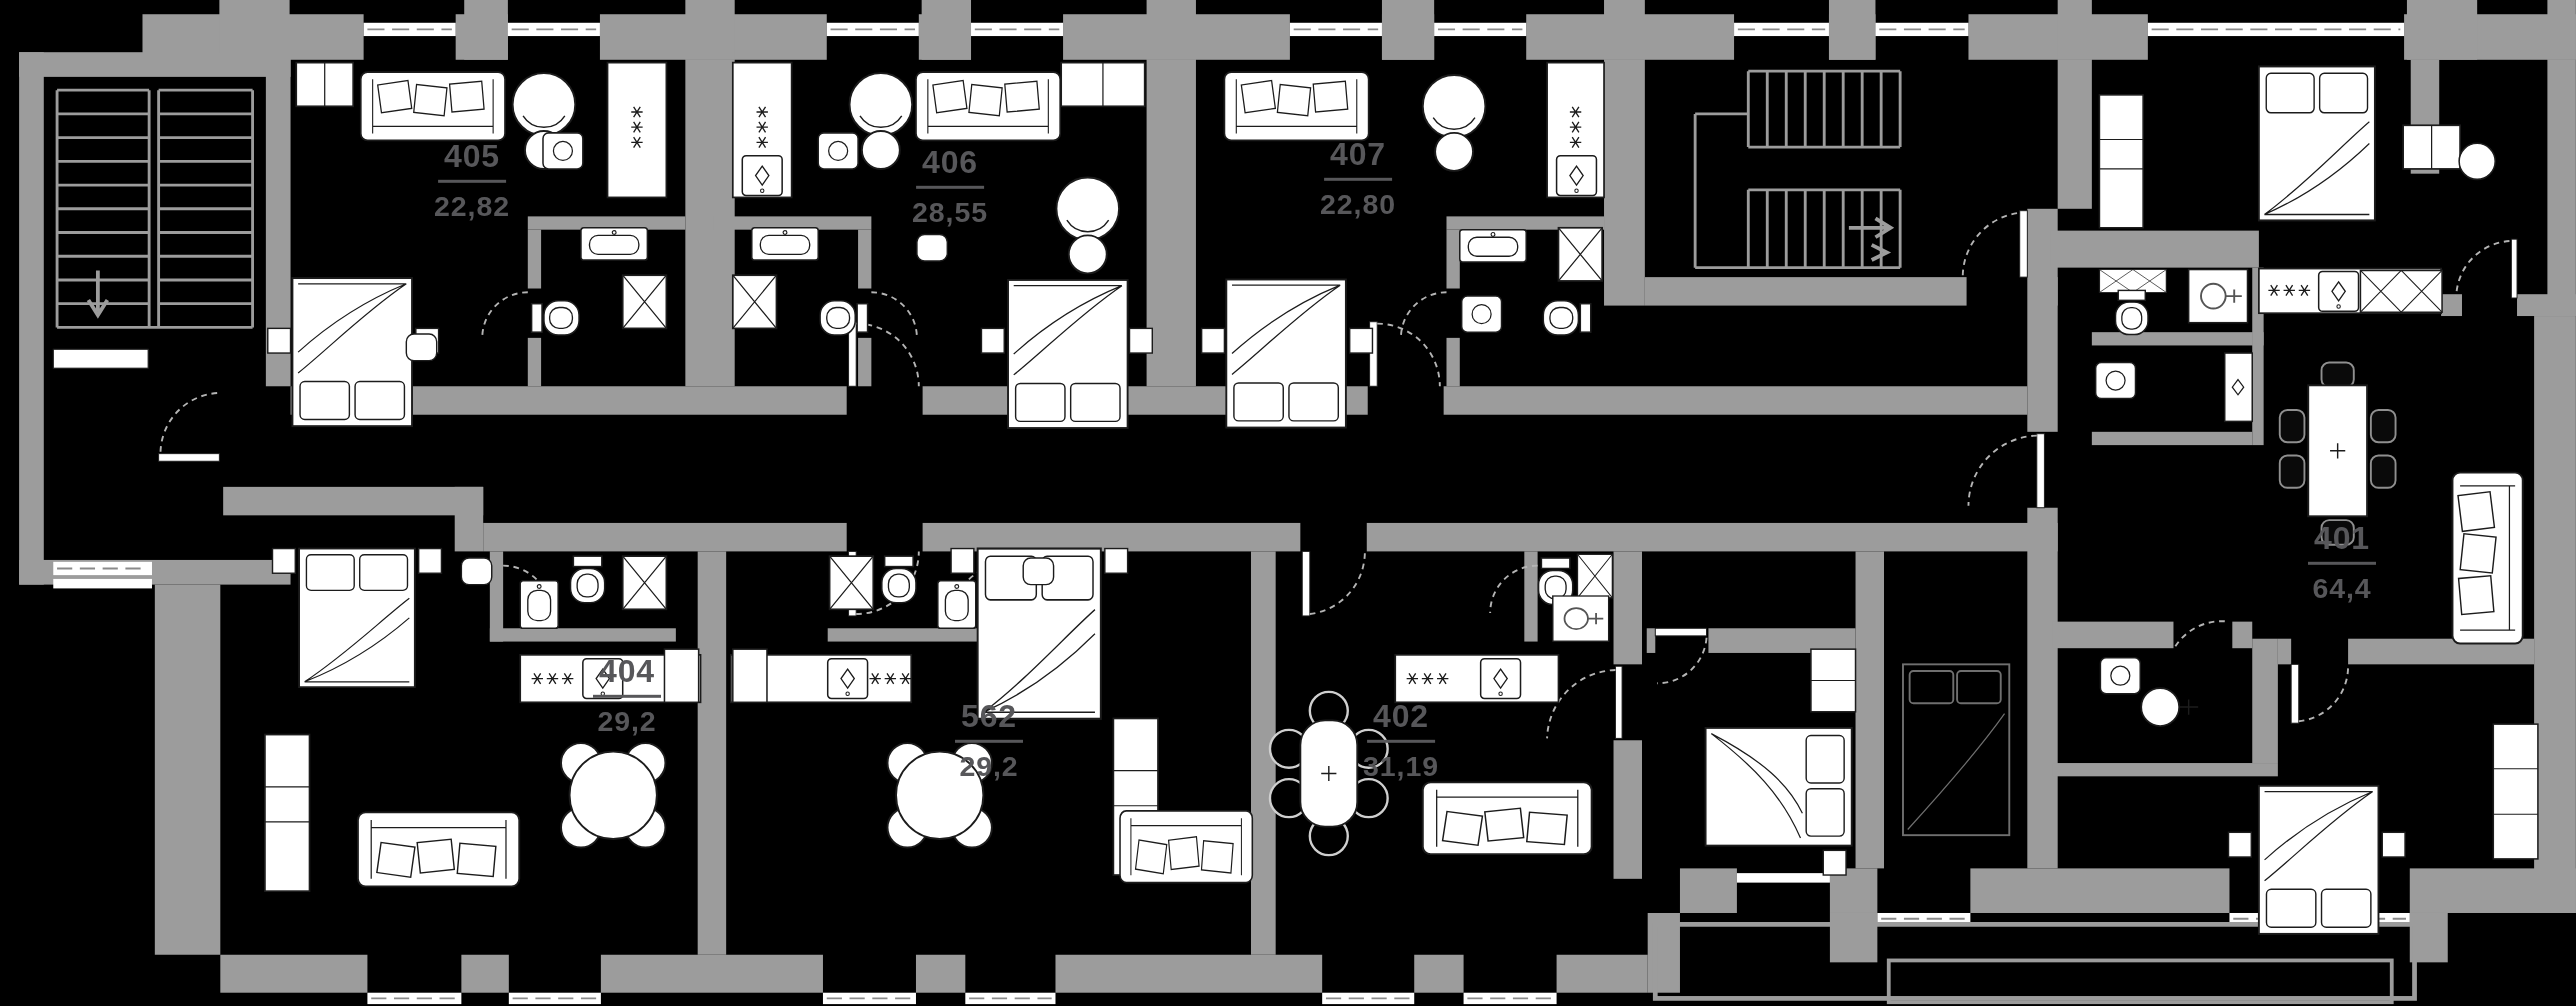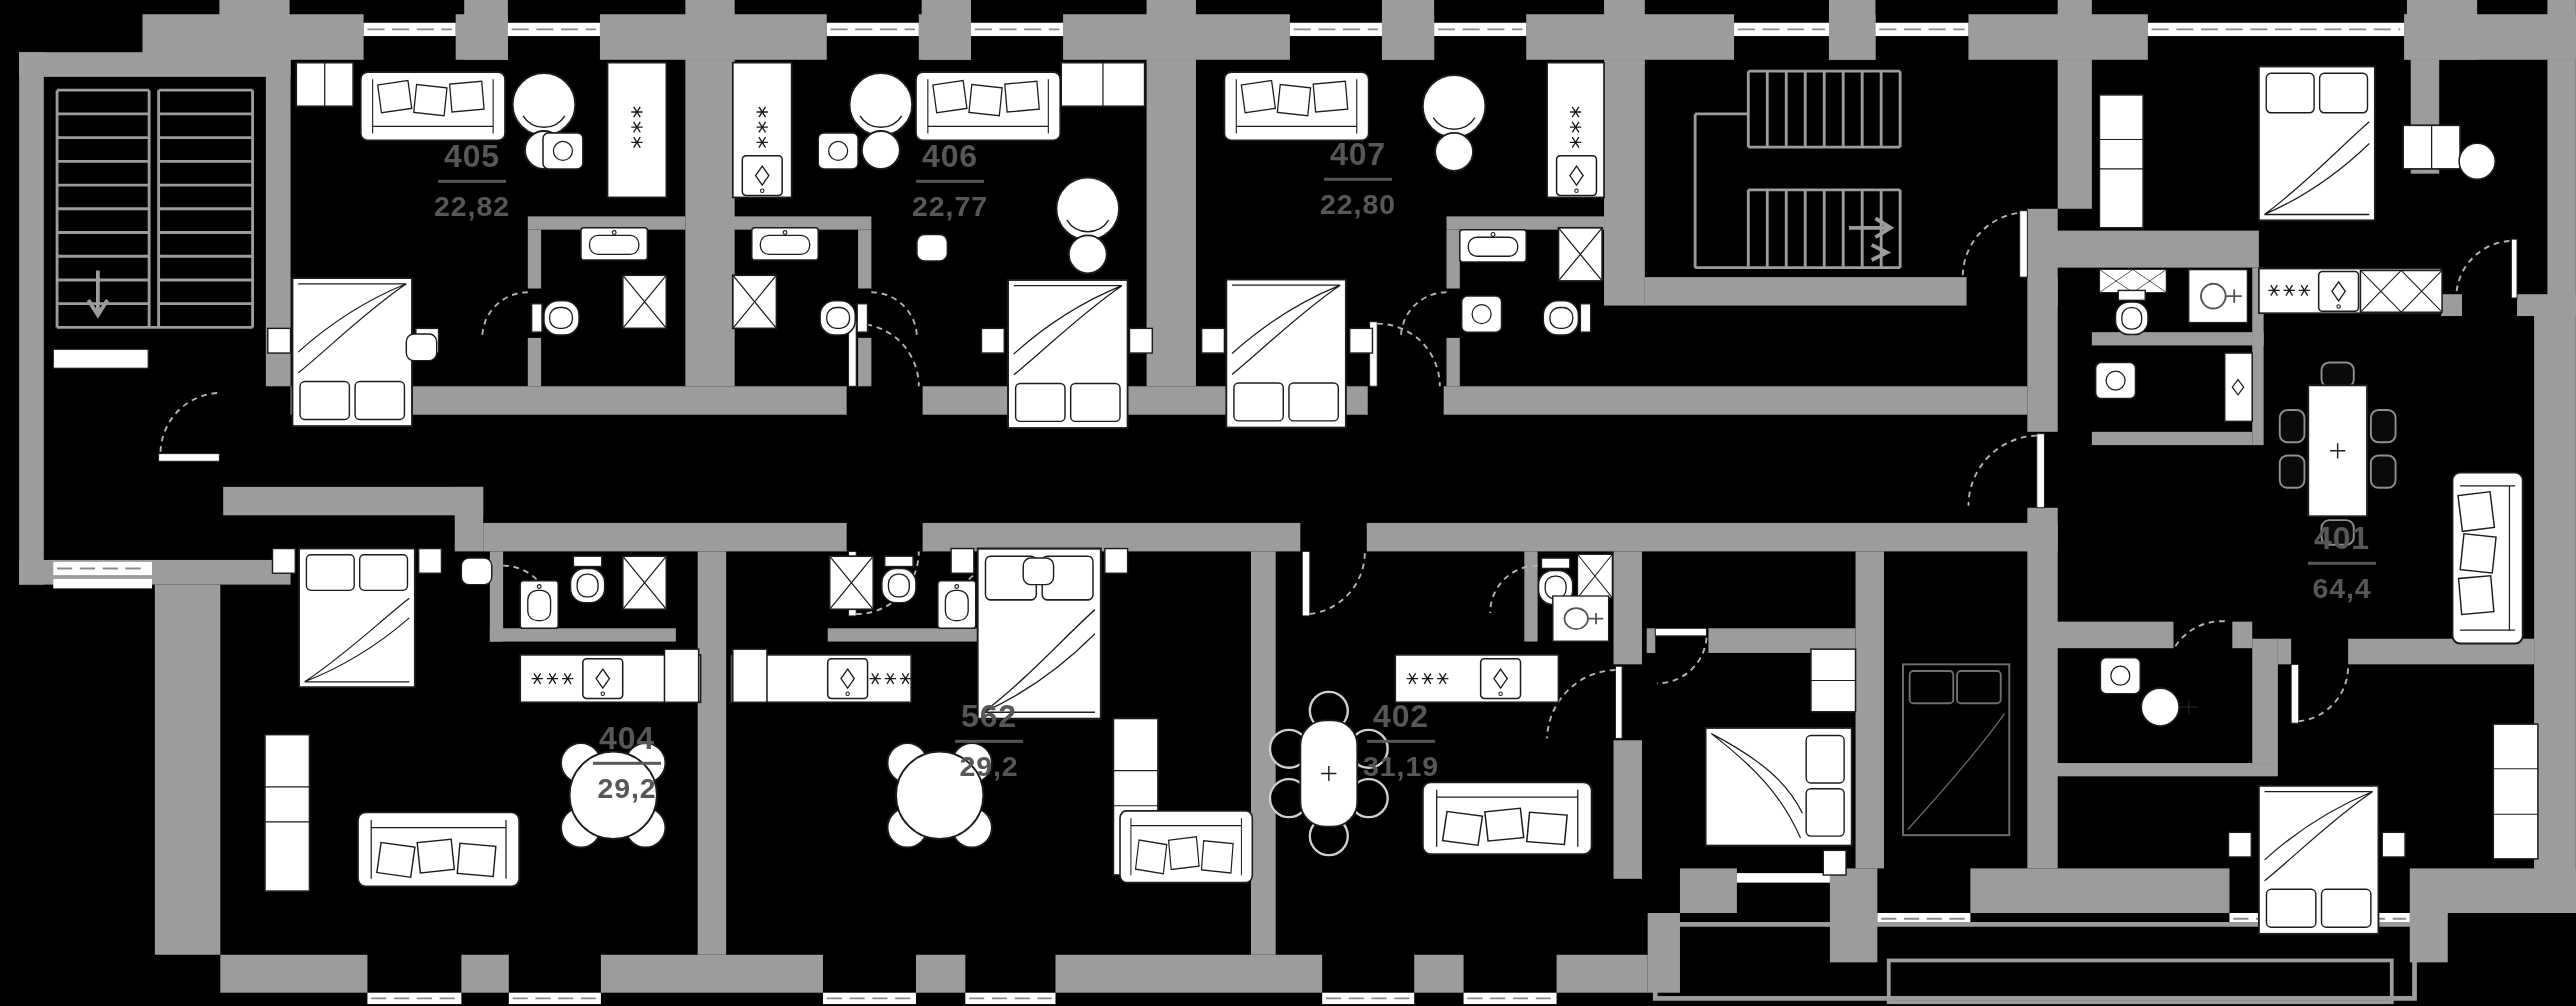--- a/index.html
+++ b/index.html
@@ -736,31 +736,31 @@
       <path d="M2627 810 H2674 M2627 858 H2674" stroke="#1c1c1c" stroke-width="1.2"></path>
     </g>
   </g>
 </svg>
 
   <div class="apt-label" style="left:472px;top:180px">
     <div class="apt-num">405</div>
     <div class="apt-line"></div>
     <div class="apt-area">22,82</div>
   </div>
-  <div class="apt-label" style="left:950px;top:180px">
+  <div class="apt-label" style="left:950px;top:186px">
     <div class="apt-num">406</div>
     <div class="apt-line"></div>
-    <div class="apt-area">22,77</div>
+    <div class="apt-area">28,55</div>
   </div>
   <div class="apt-label" style="left:1358px;top:178px">
     <div class="apt-num">407</div>
     <div class="apt-line"></div>
     <div class="apt-area">22,80</div>
   </div>
-  <div class="apt-label" style="left:627px;top:762px">
+  <div class="apt-label" style="left:627px;top:695px">
     <div class="apt-num">404</div>
     <div class="apt-line"></div>
     <div class="apt-area">29,2</div>
   </div>
   <div class="apt-label" style="left:989px;top:740px">
     <div class="apt-num">562</div>
     <div class="apt-line"></div>
     <div class="apt-area">29,2</div>
   </div>
   <div class="apt-label" style="left:1401px;top:740px">

